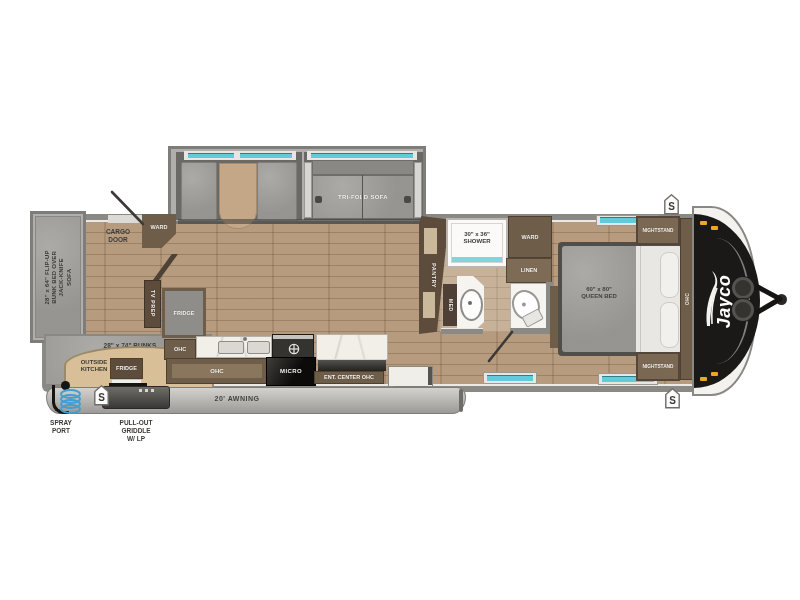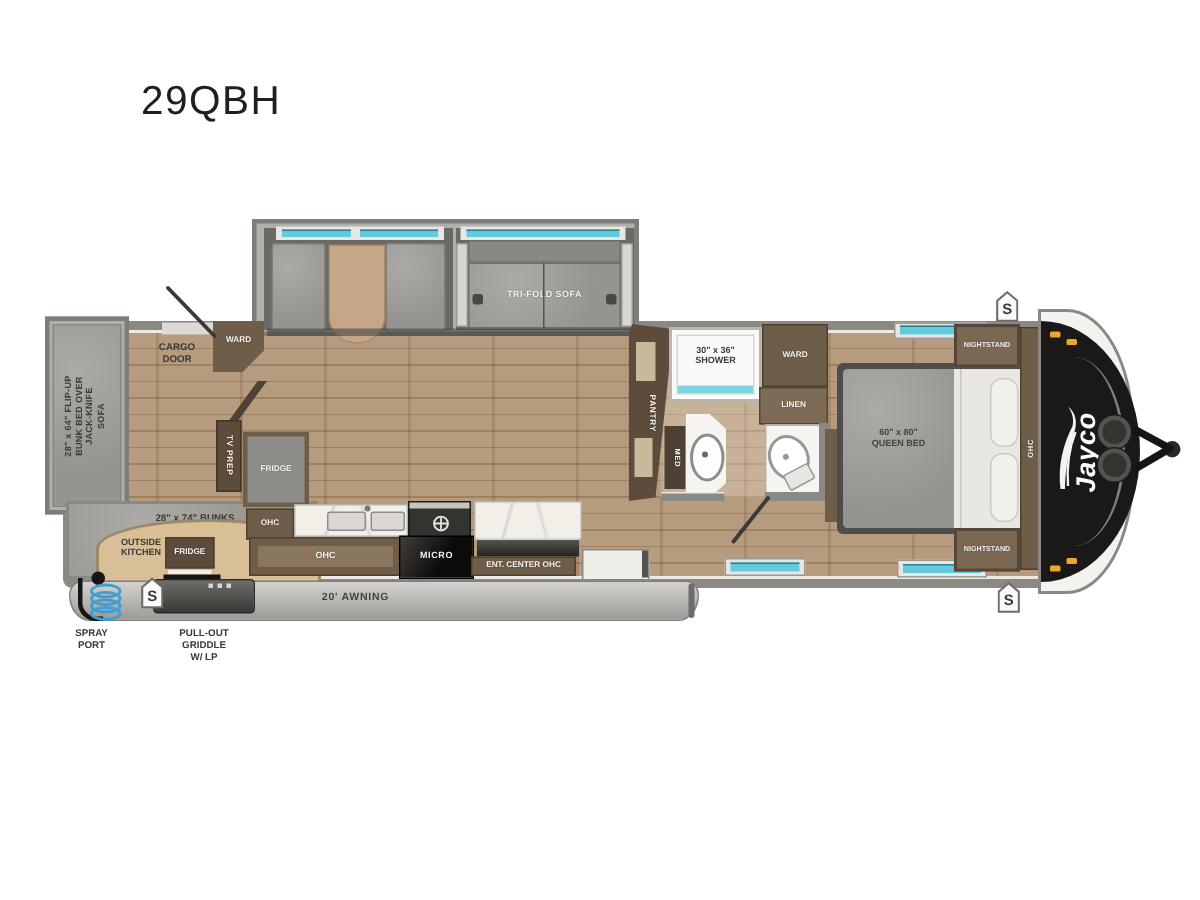--- a/index.html
+++ b/index.html
@@ -23,21 +23,20 @@
       linear-gradient(75deg, transparent 60%, rgba(140,140,140,.22) 62%, transparent 65%),
       #f2efe9;}
   .cab{background:#6e5d49;border:1px solid #4e4030;}
   svg text{font-family:"Liberation Sans",sans-serif;}
 </style>
 </head>
 <body>
 
 <div id="stage">
 
-  <div class="abs" style="left:94px;top:52px;font-size:27px;font-weight:500;color:#1f1f1f;letter-spacing:1px;">29QBH</div>
 
   <div class="abs" style="left:42px;top:214px;width:658px;height:178px;background:#8b8984;border-radius:6px;"></div>
   <div class="abs wood" style="left:48px;top:220px;width:646px;height:166px;border:2px solid #ece9e4;"></div>
 
   <div class="abs" style="left:440px;top:222px;width:112px;height:110px;background:rgba(240,230,214,.30);"></div>
 
   <div class="abs" style="left:30px;top:211px;width:56px;height:132px;background:#b1afab;border:3px solid #7f7d79;">
     <div class="abs cushion" style="left:2px;top:2px;width:46px;height:122px;border:1px solid #8a8884;"></div>
   </div>
   <div class="abs flexc" style="left:30px;top:211px;width:56px;height:132px;">

